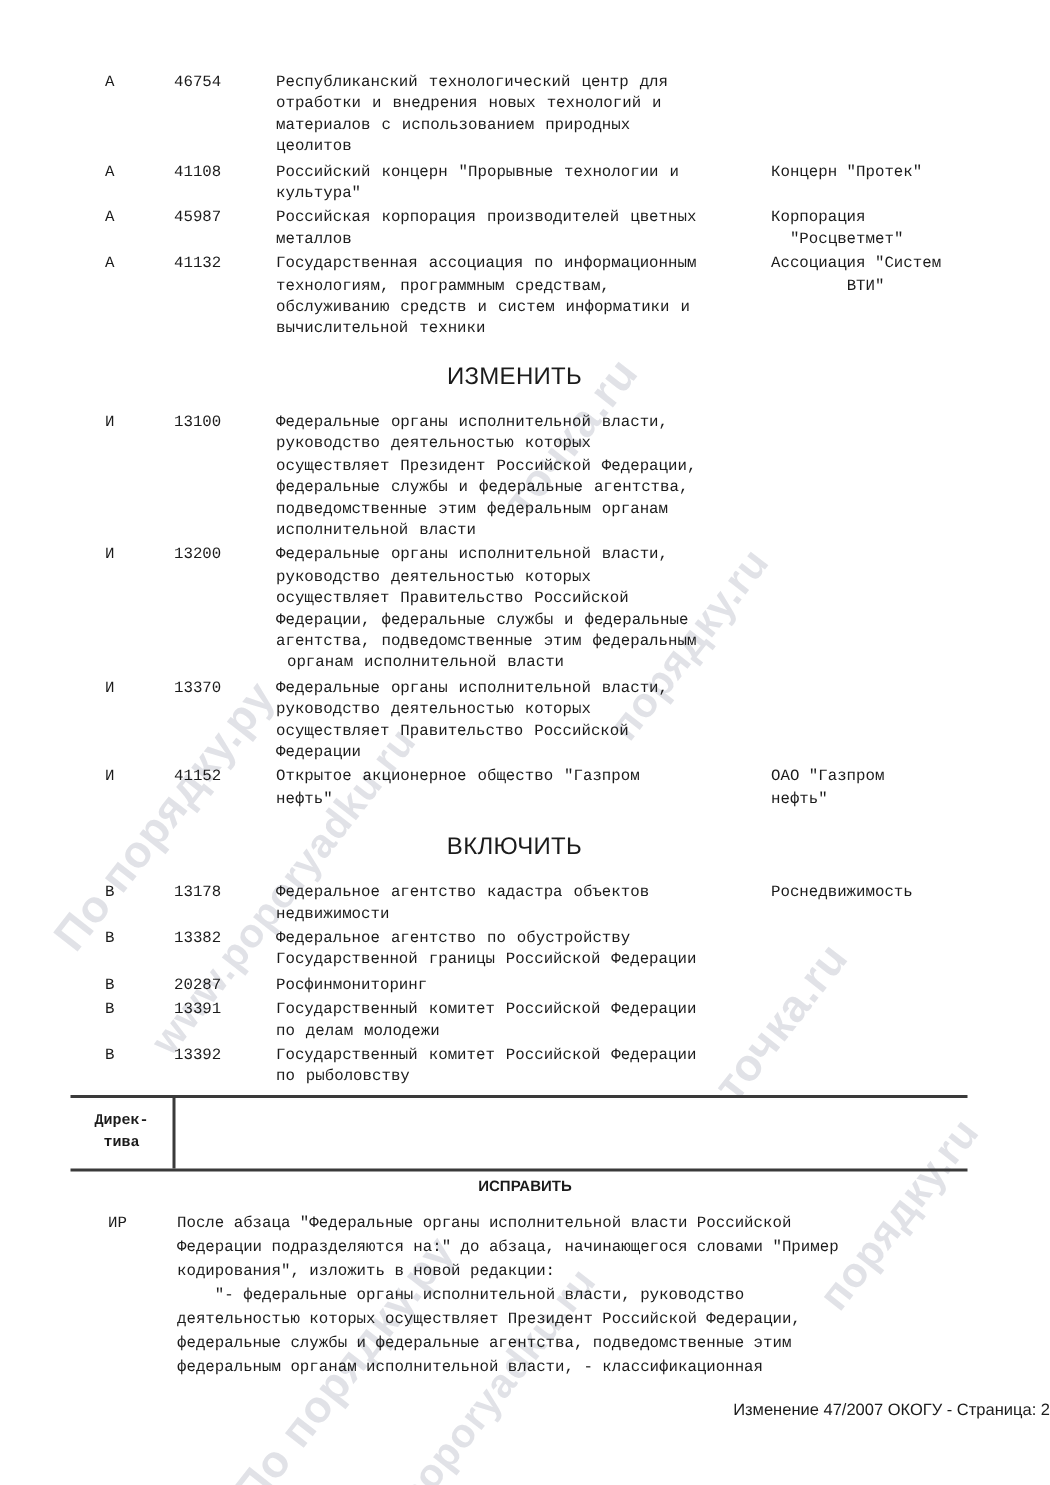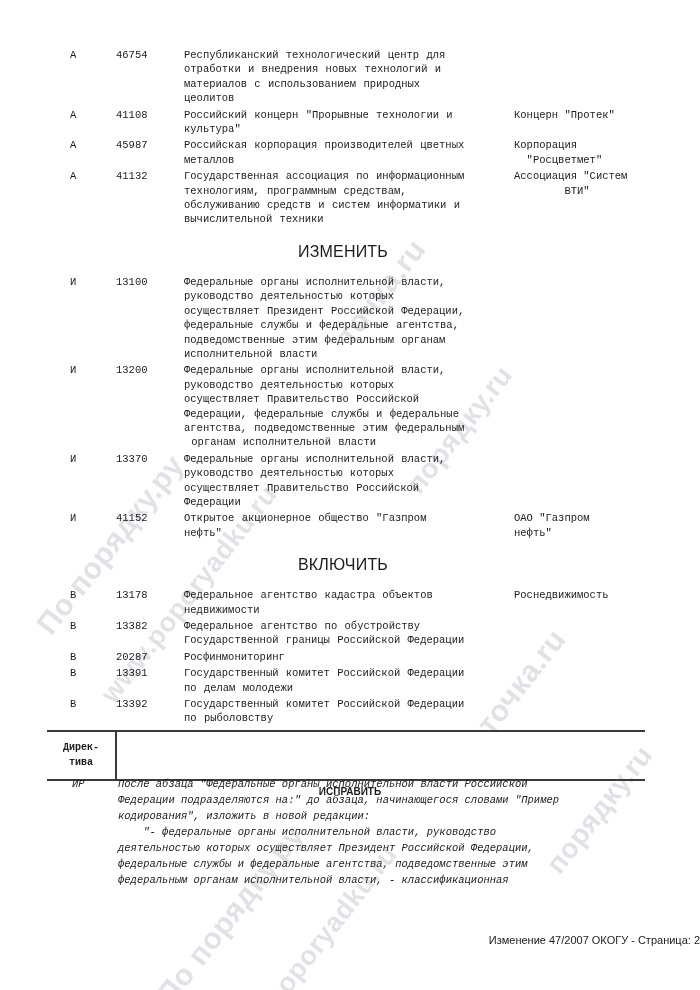--- a/index.html
+++ b/index.html
@@ -299,21 +299,21 @@
 
   <div class="dir-table" id="dir-table" style="top:730px;">
     <div class="dir-cell" id="dir-cell">
         <div>Дирек-</div>
         <div>тива</div>
       </div>
   </div>
 
   <div class="corr-head" id="corr-head" style="top:786px;">ИСПРАВИТЬ</div>
 
-  <div class="corr-row" id="corr-row" style="top:776px;font-style:italic;">
+  <div class="corr-row" id="corr-row" style="top:808px;">
     <div class="corr-dir">ИР</div>
     <div class="corr-text">После абзаца "Федеральные органы исполнительной власти Российской
 Федерации подразделяются на:" до абзаца, начинающегося словами "Пример
 кодирования", изложить в новой редакции:
     "- федеральные органы исполнительной власти, руководство
 деятельностью которых осуществляет Президент Российской Федерации,
 федеральные службы и федеральные агентства, подведомственные этим
 федеральным органам исполнительной власти, - классификационная</div>
   </div>
 

